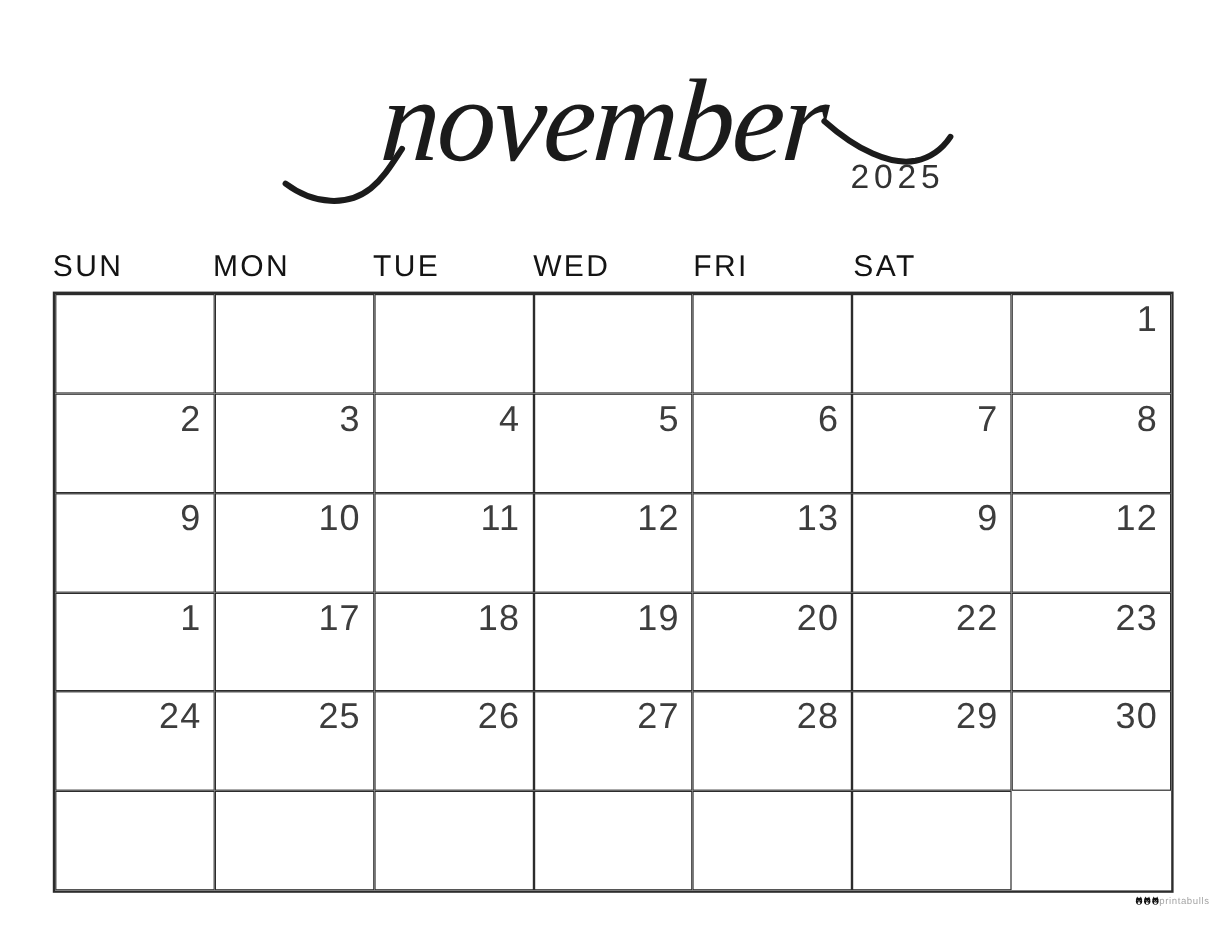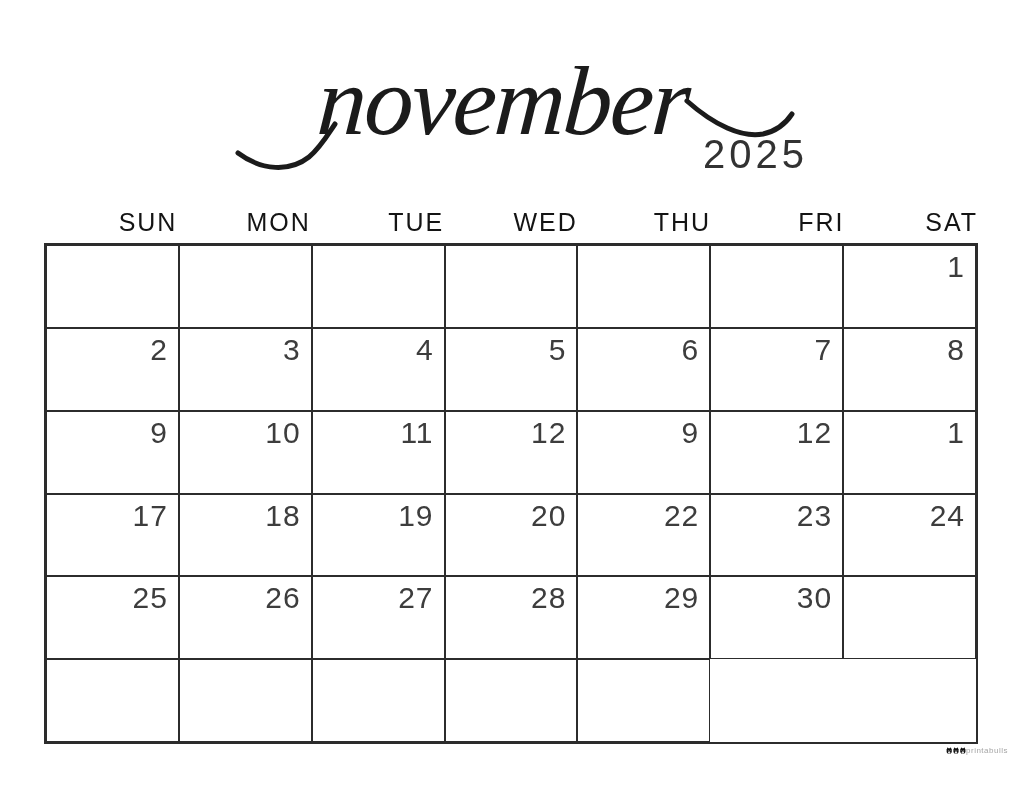--- a/index.html
+++ b/index.html
@@ -27,35 +27,35 @@
     font-style:italic;
     font-size:98px;
     letter-spacing:-2px;
     color:var(--ink);
     transform:skewX(-4deg);
     line-height:1;
     white-space:nowrap;
   }
   .year{
     position:absolute;left:703px;top:134px;width:90px;
-    font-size:40px;
+    font-size:28px;
     letter-spacing:4px;
     color:#323232;
     text-align:center;
     line-height:1;
   }
 
   
   .weekday-row{
     position:absolute;left:44px;top:204px;width:934px;height:36px;
     display:grid;grid-template-columns:repeat(7,1fr);
     align-items:end;
   }
   .weekday-cell{
-    text-align:right;
+    text-align:left;
     font-size:25px;
     letter-spacing:2px;
     color:#141414;
     padding-bottom:3px;
   }
 
   
   .grid{
     position:absolute;left:44px;top:243px;width:934px;height:501px;
     display:grid;
@@ -103,21 +103,20 @@
     </svg>
     <div class="month-script">november</div>
     <div class="year">2025</div>
   </div>
 
   <div class="weekday-row" id="weekday-row">
       <div class="weekday-cell">SUN</div>
       <div class="weekday-cell">MON</div>
       <div class="weekday-cell">TUE</div>
       <div class="weekday-cell">WED</div>
-      <div class="weekday-cell">THU</div>
       <div class="weekday-cell">FRI</div>
       <div class="weekday-cell">SAT</div>
     </div>
 
   <div class="grid" id="calendar-grid">
       <div class="cell">
         <span class="daynum"></span>
       </div>
       <div class="cell">
         <span class="daynum"></span>
@@ -162,20 +161,23 @@
         <span class="daynum">9</span>
       </div>
       <div class="cell">
         <span class="daynum">10</span>
       </div>
       <div class="cell">
         <span class="daynum">11</span>
       </div>
       <div class="cell">
         <span class="daynum">12</span>
+      </div>
+      <div class="cell">
+        <span class="daynum">13</span>
       </div>
       <div class="cell">
         <span class="daynum">9</span>
       </div>
       <div class="cell">
         <span class="daynum">12</span>
       </div>
       <div class="cell">
         <span class="daynum">1</span>
       </div>

